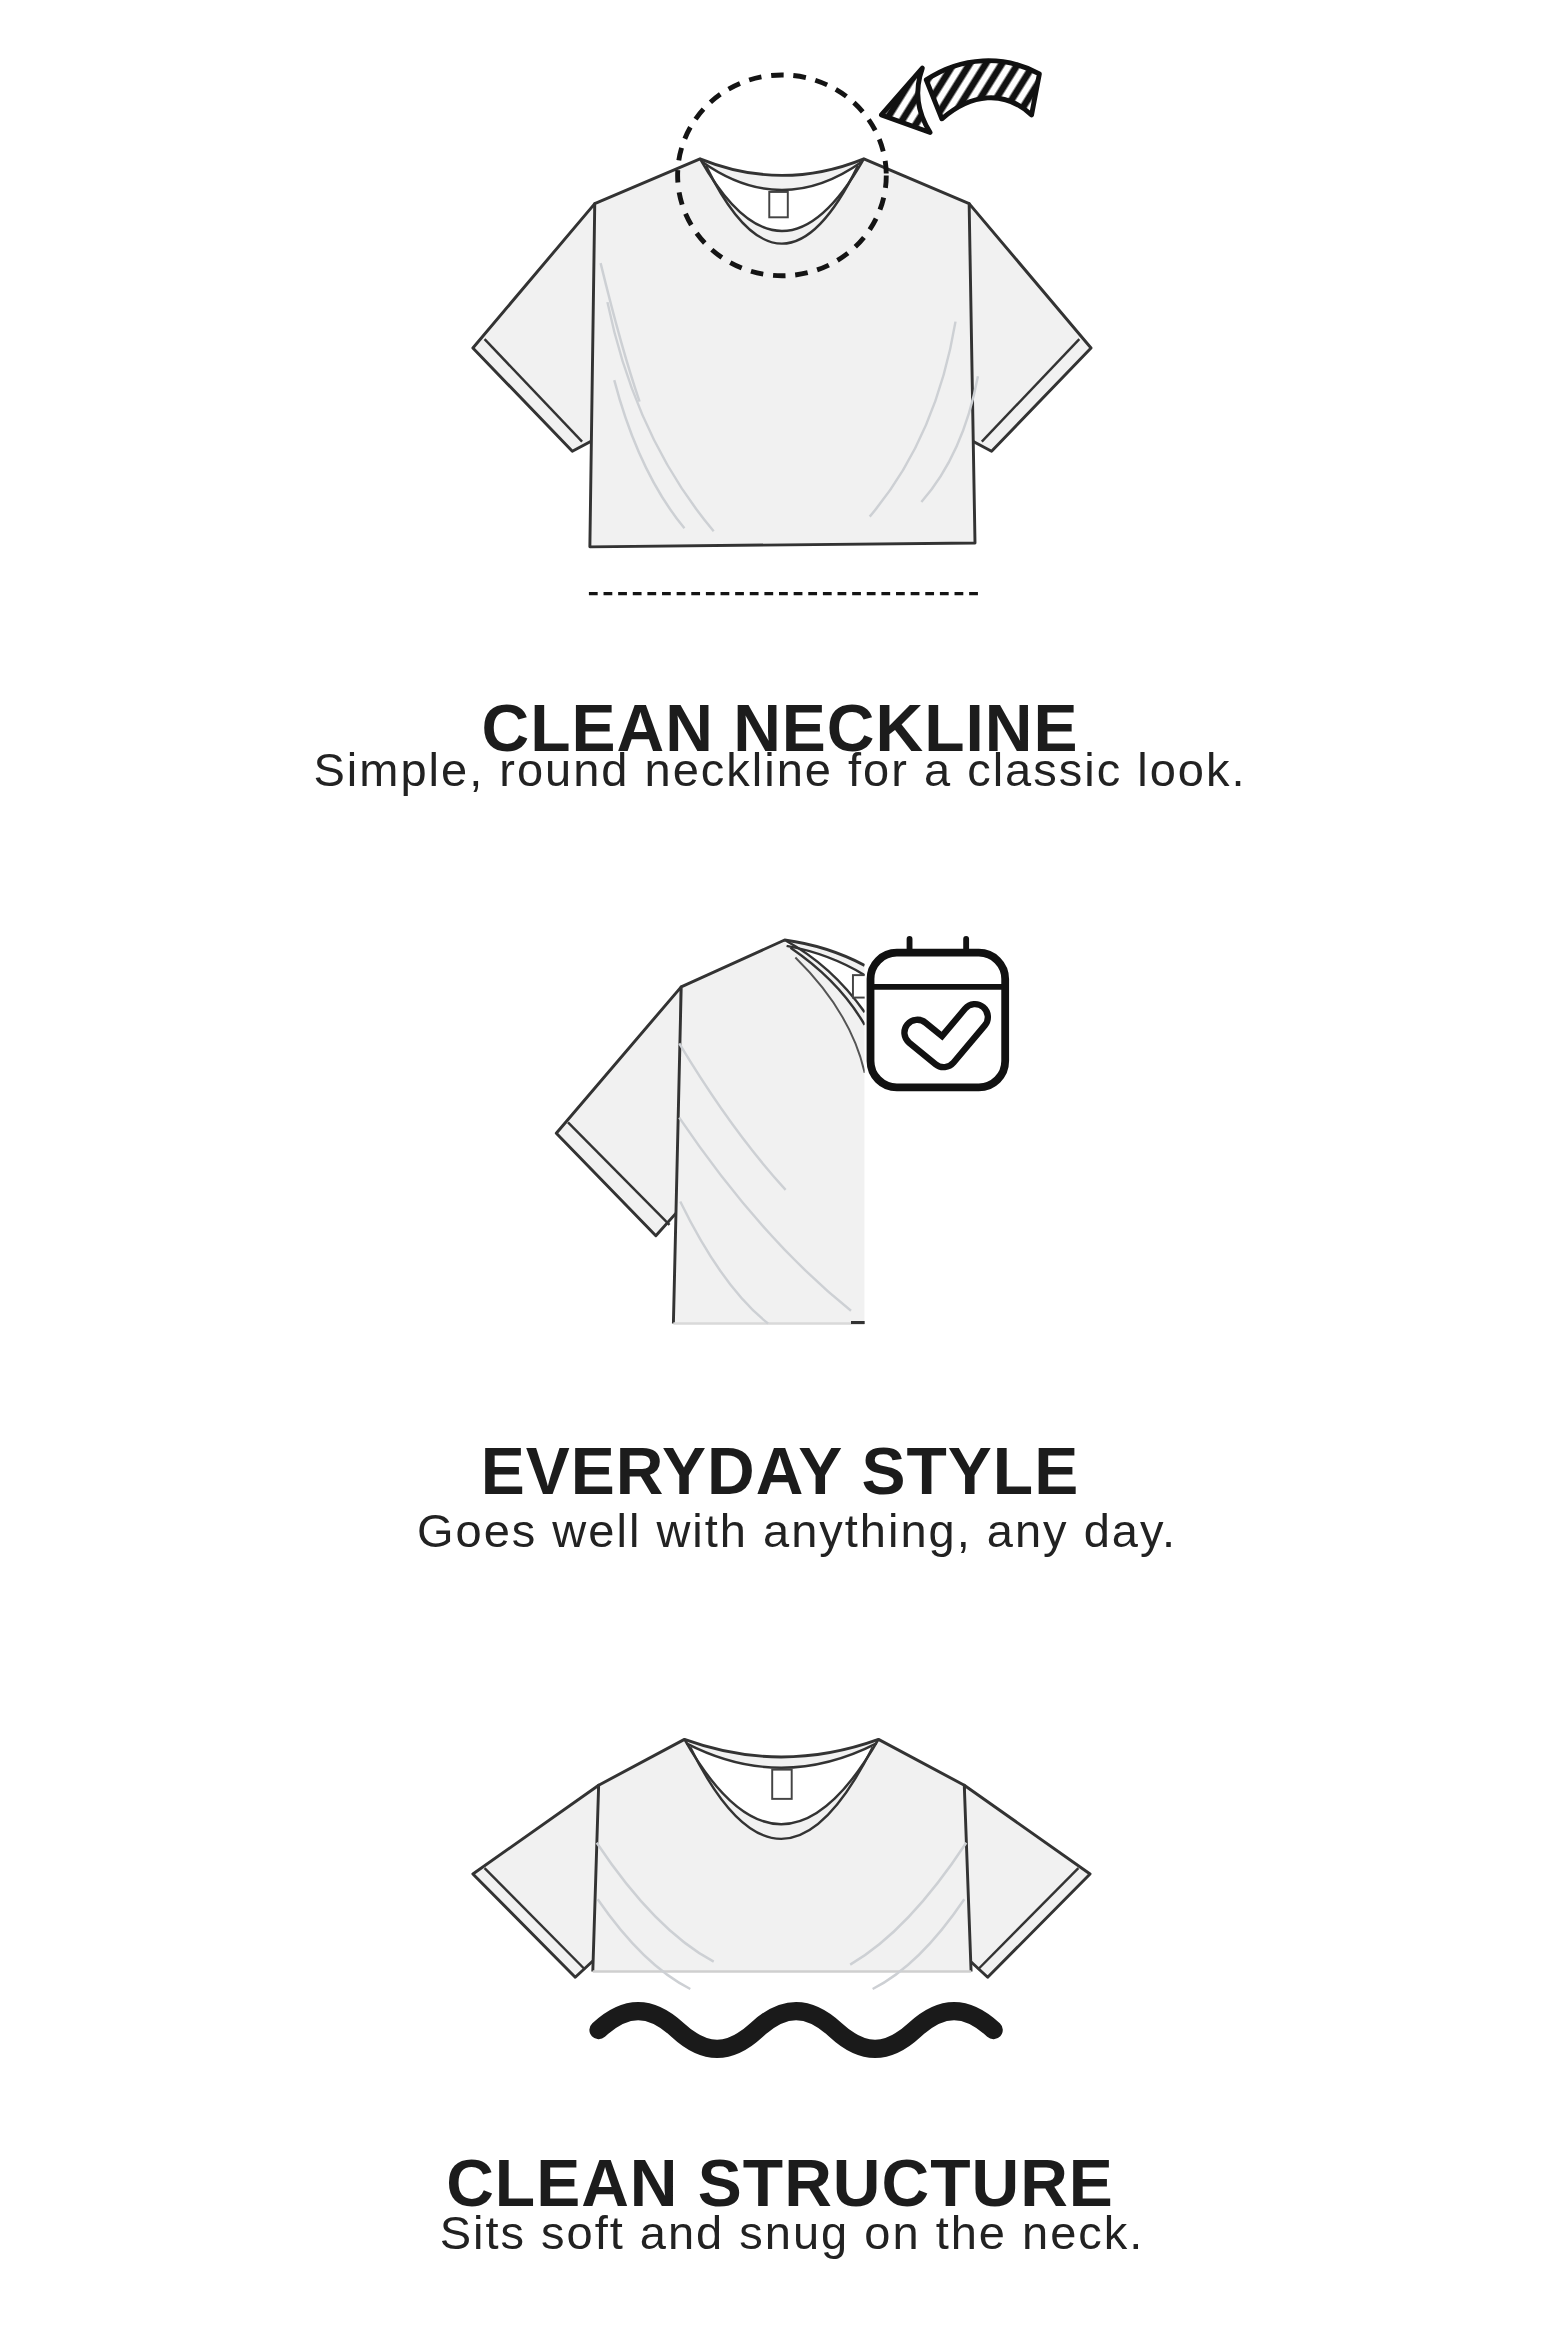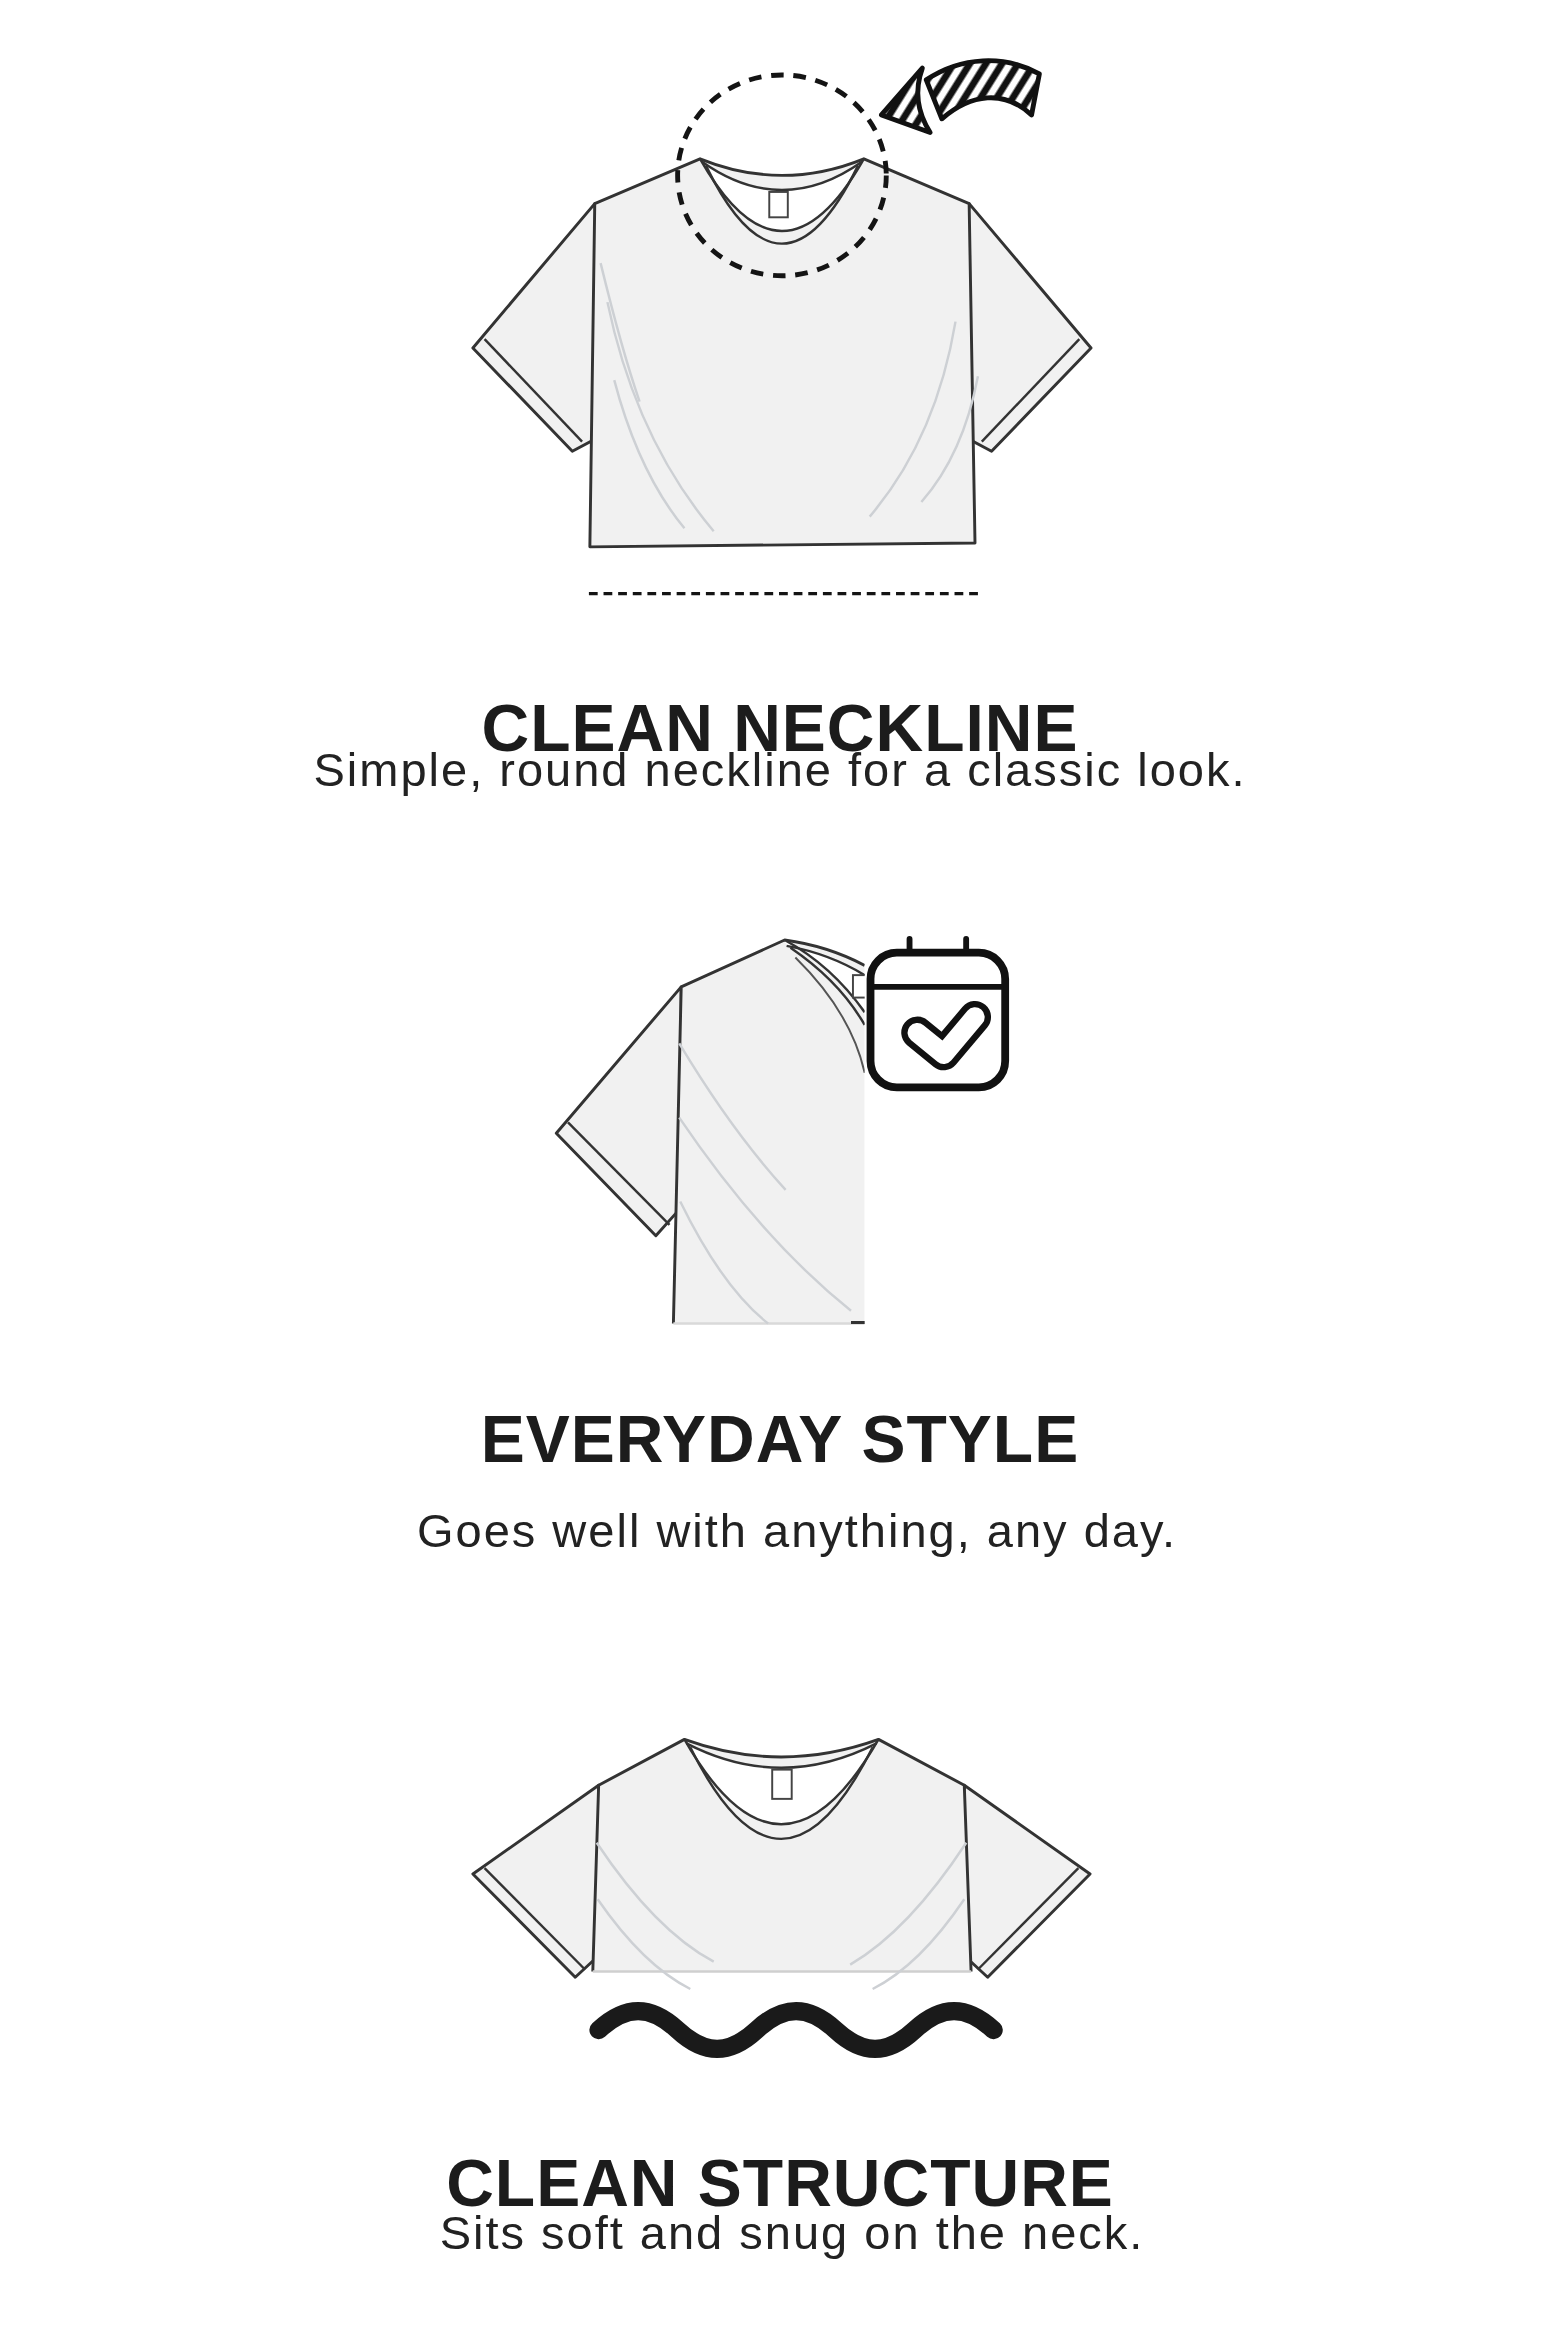--- a/index.html
+++ b/index.html
@@ -99,21 +99,21 @@
 
       <g>
         <path d="M432,43 L432,72 M490,43 L490,72" stroke="#111" stroke-width="6" stroke-linecap="round" fill="none"></path>
         <rect x="392" y="57" width="138" height="138" rx="27" fill="#ffffff" stroke="#111" stroke-width="8"></rect>
         <path d="M394,92 L528,92" stroke="#111" stroke-width="6" fill="none"></path>
         <path d="M440,139 L467,161 L499,123" fill="none" stroke="#111" stroke-width="33" stroke-linecap="round" stroke-linejoin="round"></path>
         <path d="M440,139 L467,161 L499,123" fill="none" stroke="#ffffff" stroke-width="20" stroke-linecap="round" stroke-linejoin="round"></path>
       </g>
     </svg>
 
-    <h2 class="title" style="top:1351px">EVERYDAY STYLE</h2>
+    <h2 class="title" style="top:1383px">EVERYDAY STYLE</h2>
     <p class="desc" style="top:1487px;margin:17px">Goes well with anything, any day.</p>
   </section>
 
   <section>
     <svg class="illus" style="left:429px;top:1638px" width="702" height="429" viewBox="0 0 720 440">
 
       <g>
 
         <path d="M174,151 L45,242 L150,348 L178,322 Z" fill="#f1f1f1" stroke="#333" stroke-width="3" stroke-linejoin="round"></path>
         <path d="M549,151 L678,242 L573,348 L545,322 Z" fill="#f1f1f1" stroke="#333" stroke-width="3" stroke-linejoin="round"></path>

